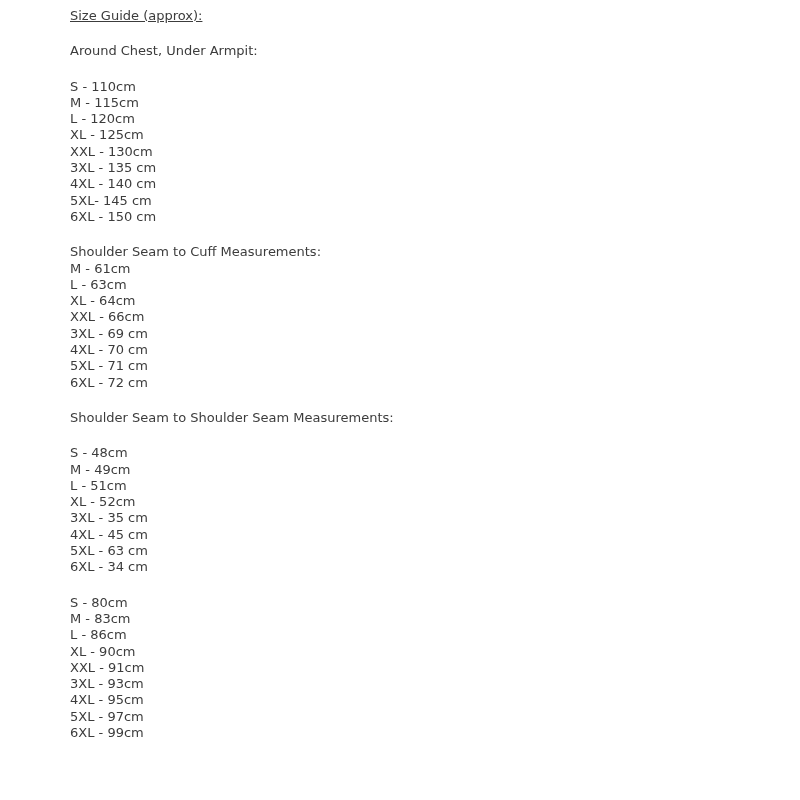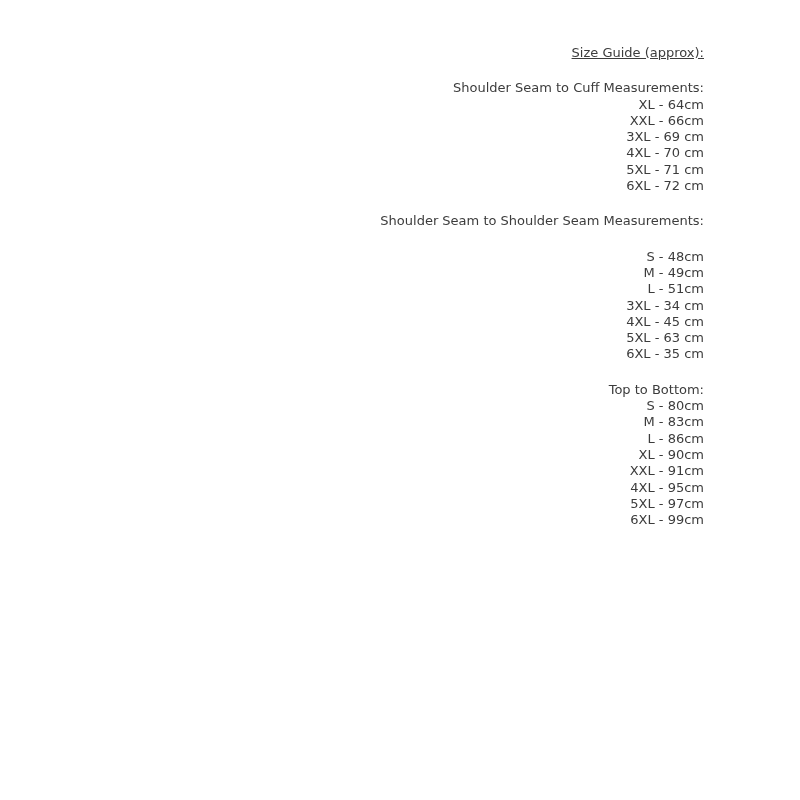--- a/index.html
+++ b/index.html
@@ -12,22 +12,21 @@
     height: 800px;
     overflow: hidden;
     font-family: "DejaVu Sans", "Liberation Sans", sans-serif;
     font-size: 13px;
     color: #3c3c3c;
   }
   .doc {
     box-sizing: border-box;
     width: 704px;
     padding: 8px 0 0 70px; 
-    text-align: right;
-    margin-top: 37px;
+    text-align: left;
   }
   .doc p {
     margin: 0 0 19px 0;
     line-height: 16.3px;
   }
   .line {
     display: block;
   }
   .title-text {
     text-decoration: underline;
@@ -35,45 +34,62 @@
 </style>
 </head>
 <body>
 
 <div class="doc">
   <p>
     <span class="title-text">Size Guide (approx):</span>
   </p>
   <div>
       <p>
+        <span class="line heading">Around Chest, Under Armpit:</span>
+      </p>
+      <p>
+        <span class="line item">S - 110cm</span>
+        <span class="line item">M - 115cm</span>
+        <span class="line item">L - 120cm</span>
+        <span class="line item">XL - 125cm</span>
+        <span class="line item">XXL - 130cm</span>
+        <span class="line item">3XL - 135 cm</span>
+        <span class="line item">4XL - 140 cm</span>
+        <span class="line item">5XL- 145 cm</span>
+        <span class="line item">6XL - 150 cm</span>
+      </p>
+      <p>
         <span class="line heading">Shoulder Seam to Cuff Measurements:</span>
+        <span class="line item">M - 61cm</span>
+        <span class="line item">L - 63cm</span>
         <span class="line item">XL - 64cm</span>
         <span class="line item">XXL - 66cm</span>
         <span class="line item">3XL - 69 cm</span>
         <span class="line item">4XL - 70 cm</span>
         <span class="line item">5XL - 71 cm</span>
         <span class="line item">6XL - 72 cm</span>
       </p>
       <p>
         <span class="line heading">Shoulder Seam to Shoulder Seam Measurements:</span>
       </p>
       <p>
         <span class="line item">S - 48cm</span>
         <span class="line item">M - 49cm</span>
         <span class="line item">L - 51cm</span>
-        <span class="line item">3XL - 34 cm</span>
+        <span class="line item">XL - 52cm</span>
+        <span class="line item">3XL - 35 cm</span>
         <span class="line item">4XL - 45 cm</span>
         <span class="line item">5XL - 63 cm</span>
-        <span class="line item">6XL - 35 cm</span>
+        <span class="line item">6XL - 34 cm</span>
       </p>
       <p>
-        <span class="line heading">Top to Bottom:</span>
         <span class="line item">S - 80cm</span>
         <span class="line item">M - 83cm</span>
         <span class="line item">L - 86cm</span>
         <span class="line item">XL - 90cm</span>
         <span class="line item">XXL - 91cm</span>
+        <span class="line item">3XL - 93cm</span>
         <span class="line item">4XL - 95cm</span>
         <span class="line item">5XL - 97cm</span>
         <span class="line item">6XL - 99cm</span>
       </p>
     </div>
 </div>
 
 </body></html>

